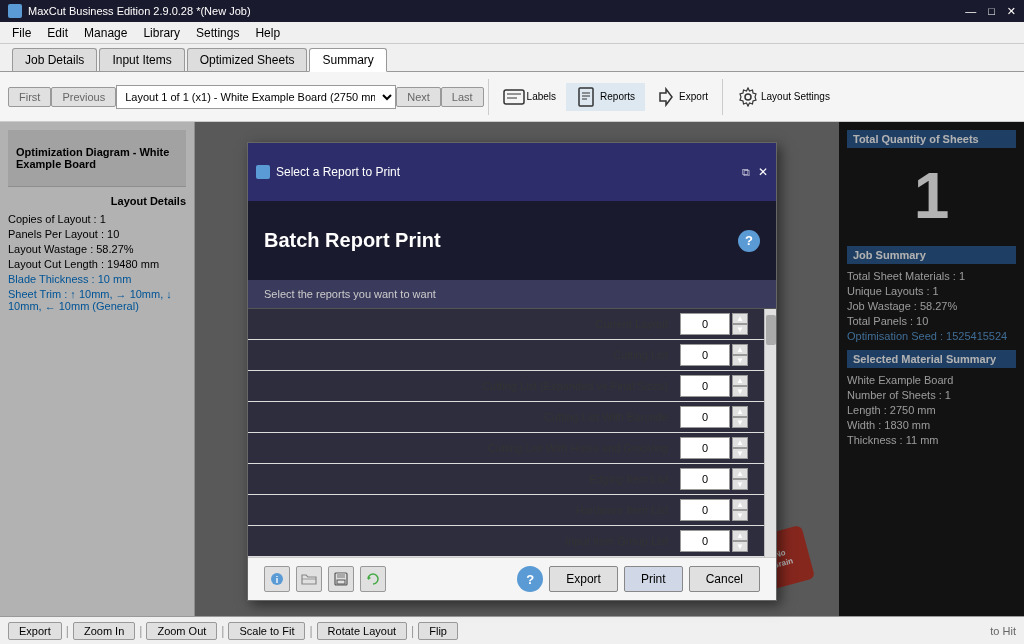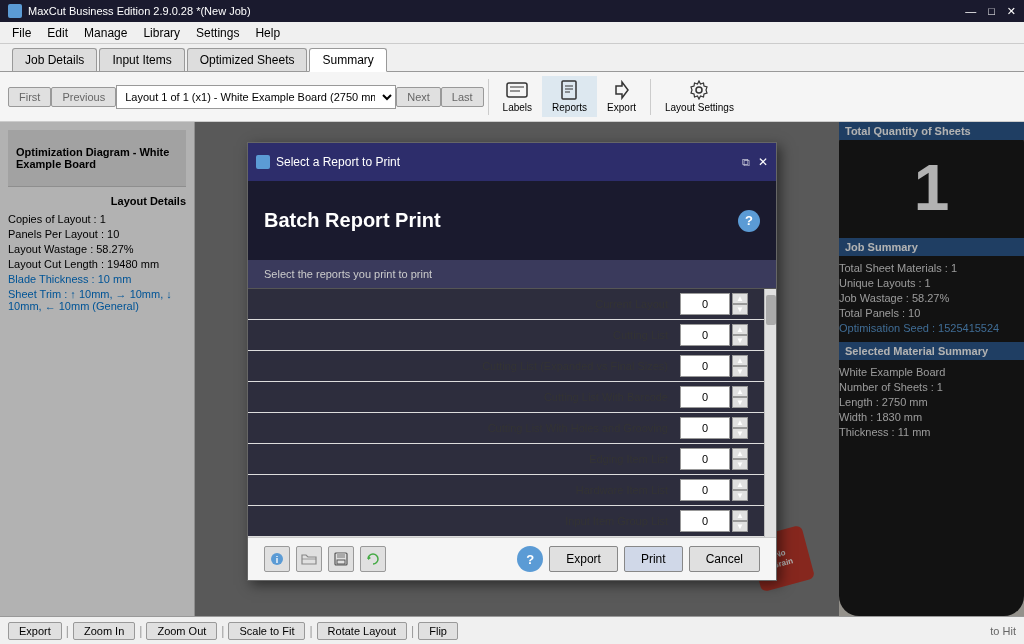--- a/index.html
+++ b/index.html
@@ -17,59 +17,59 @@
 
     
     .tab-bar { background: #f0f0f0; height: 28px; display: flex; align-items: flex-end; padding: 0 12px; border-bottom: 1px solid #999; }
     .tab { padding: 4px 12px; cursor: pointer; font-size: 12px; border: 1px solid #999; border-bottom: none; background: #ddd; margin-right: 2px; border-radius: 3px 3px 0 0; }
     .tab.active { background: #fff; border-bottom: 1px solid #fff; margin-bottom: -1px; }
 
     
     .toolbar { background: #f5f5f5; height: 50px; display: flex; align-items: center; padding: 0 8px; border-bottom: 1px solid #ccc; }
     .toolbar-nav-btn { padding: 3px 10px; font-size: 11px; background: #e0e0e0; border: 1px solid #999; cursor: pointer; border-radius: 2px; color: #666; }
     .layout-select { height: 24px; font-size: 11px; border: 1px solid #999; background: #fff; width: 280px; padding: 0 4px; }
-    .toolbar-icon-btn { display: flex; flex-direction: column; align-items: center; padding: 4px 10px; cursor: pointer; font-size: 10px; background: transparent; border: none; gap: 2px; }
+    .toolbar-icon-btn { display: flex; flex-direction: row; align-items: center; padding: 4px 10px; cursor: pointer; font-size: 10px; background: transparent; border: none; gap: 2px; }
     .toolbar-separator { width: 1px; height: 36px; background: #ccc; margin: 0 4px; }
     .toolbar-icon { width: 22px; height: 20px; display: flex; align-items: center; justify-content: center; }
 
     
     .main-area { display: flex; height: calc(644px - 22px - 22px - 28px - 50px - 28px); position: relative; }
 
     
     .left-panel { width: 195px; background: #fff; border-right: 1px solid #ccc; padding: 8px; overflow: hidden; flex-shrink: 0; }
     .panel-section-title { font-weight: bold; font-size: 11px; margin-bottom: 6px; text-align: right; }
     .panel-row { font-size: 11px; margin-bottom: 3px; }
     .panel-link { color: #0078d7; font-size: 11px; margin-bottom: 3px; }
 
     
     .center-area { flex: 1; background: #808080; position: relative; overflow: hidden; display: flex; align-items: center; justify-content: center; }
     .board-yellow { background: #f5c518; position: absolute; bottom: 60px; left: 50%; transform: translateX(-50%); width: 280px; height: 100px; }
     .x1-text { position: absolute; bottom: 40px; right: 80px; font-size: 64px; font-weight: bold; color: rgba(255,255,255,0.3); }
     .nograin-badge { position: absolute; bottom: 30px; right: 30px; width: 55px; height: 55px; background: #c0392b; transform: rotate(-15deg); display: flex; align-items: center; justify-content: center; border-radius: 6px; }
     .nograin-text { color: #fff; font-size: 8px; font-weight: bold; text-align: center; line-height: 1.2; }
 
     
-    .right-panel { width: 185px; background: #1a1a1a; color: #fff; flex-shrink: 0; border-radius: 20px; }
+    .right-panel { width: 185px; background: #1a1a1a; color: #fff; padding: 8px; flex-shrink: 0; }
     .right-section-title { background: #2d5a8e; padding: 3px 6px; font-size: 11px; font-weight: bold; margin-bottom: 6px; margin-top: 8px; }
     .right-section-title:first-child { margin-top: 0; }
     .right-big-number { font-size: 64px; font-weight: bold; text-align: center; color: #fff; line-height: 1; padding: 10px 0; }
     .right-row { font-size: 11px; margin-bottom: 3px; color: #ddd; }
     .right-link { color: #5b9bd5; font-size: 11px; margin-bottom: 3px; }
 
     
     .status-bar { background: #f0f0f0; height: 28px; display: flex; align-items: center; padding: 0 8px; gap: 4px; border-top: 1px solid #999; position: absolute; bottom: 0; left: 0; right: 0; }
     .status-btn { padding: 2px 10px; font-size: 11px; background: #e0e0e0; border: 1px solid #999; cursor: pointer; border-radius: 2px; }
     .status-separator { color: #999; }
 
     
     .dialog-backdrop { position: absolute; top: 0; left: 0; right: 0; bottom: 0; background: rgba(0,0,0,0.3); z-index: 10; display: flex; align-items: flex-start; justify-content: center; padding-top: 20px; }
 
     
     .small-dialog { background: #f0f0f0; border: 1px solid #666; width: 530px; box-shadow: 4px 4px 12px rgba(0,0,0,0.5); }
-    .small-dialog-title { background: #2d2d6b; color: #fff; padding: 12px 8px; font-size: 12px; display: flex; align-items: center; }
+    .small-dialog-title { background: #2d2d6b; color: #fff; padding: 22px 8px; font-size: 12px; display: flex; align-items: center; }
 
     
     .batch-dialog { background: #2d2d3d; color: #fff; }
     .batch-title-bar { background: #1a1a2e; padding: 28px 16px; display: flex; align-items: center; justify-content: space-between; }
     .batch-title { font-size: 20px; font-weight: bold; color: #fff; }
     .batch-subtitle { background: #3a3a5c; padding: 8px 16px; font-size: 11px; color: #ccc; border-bottom: 1px solid #555; }
     .report-row { display: flex; align-items: center; padding: 4px 16px; border-bottom: 1px solid #ddd; }
     .report-label { flex: 1; text-align: right; font-size: 11px; color: #333; padding-right: 12px; }
     .spinner-group { display: flex; align-items: center; gap: 2px; }
     .spinner-input { width: 50px; height: 22px; border: 1px solid #999; text-align: center; font-size: 11px; background: #fff; }
@@ -222,21 +222,21 @@
         <span>✕</span>
       </div>
 
       <div class="batch-dialog">
 
         <div class="batch-title-bar">
           <span class="batch-title">Batch Report Print</span>
           <div class="help-circle">?</div>
         </div>
 
-        <div class="batch-subtitle">Select the reports you print to print</div>
+        <div class="batch-subtitle">Select the reports you want to want</div>
 
         <div class="batch-rows-container">
           <div class="batch-rows-list">
 
             <div class="report-row">
               <span class="report-label">Current Layout</span>
               <div class="spinner-group">
                 <input class="spinner-input" type="text" value="0" style="">
                 <div class="spinner-btns">
                   <div class="spinner-btn">▲</div>

